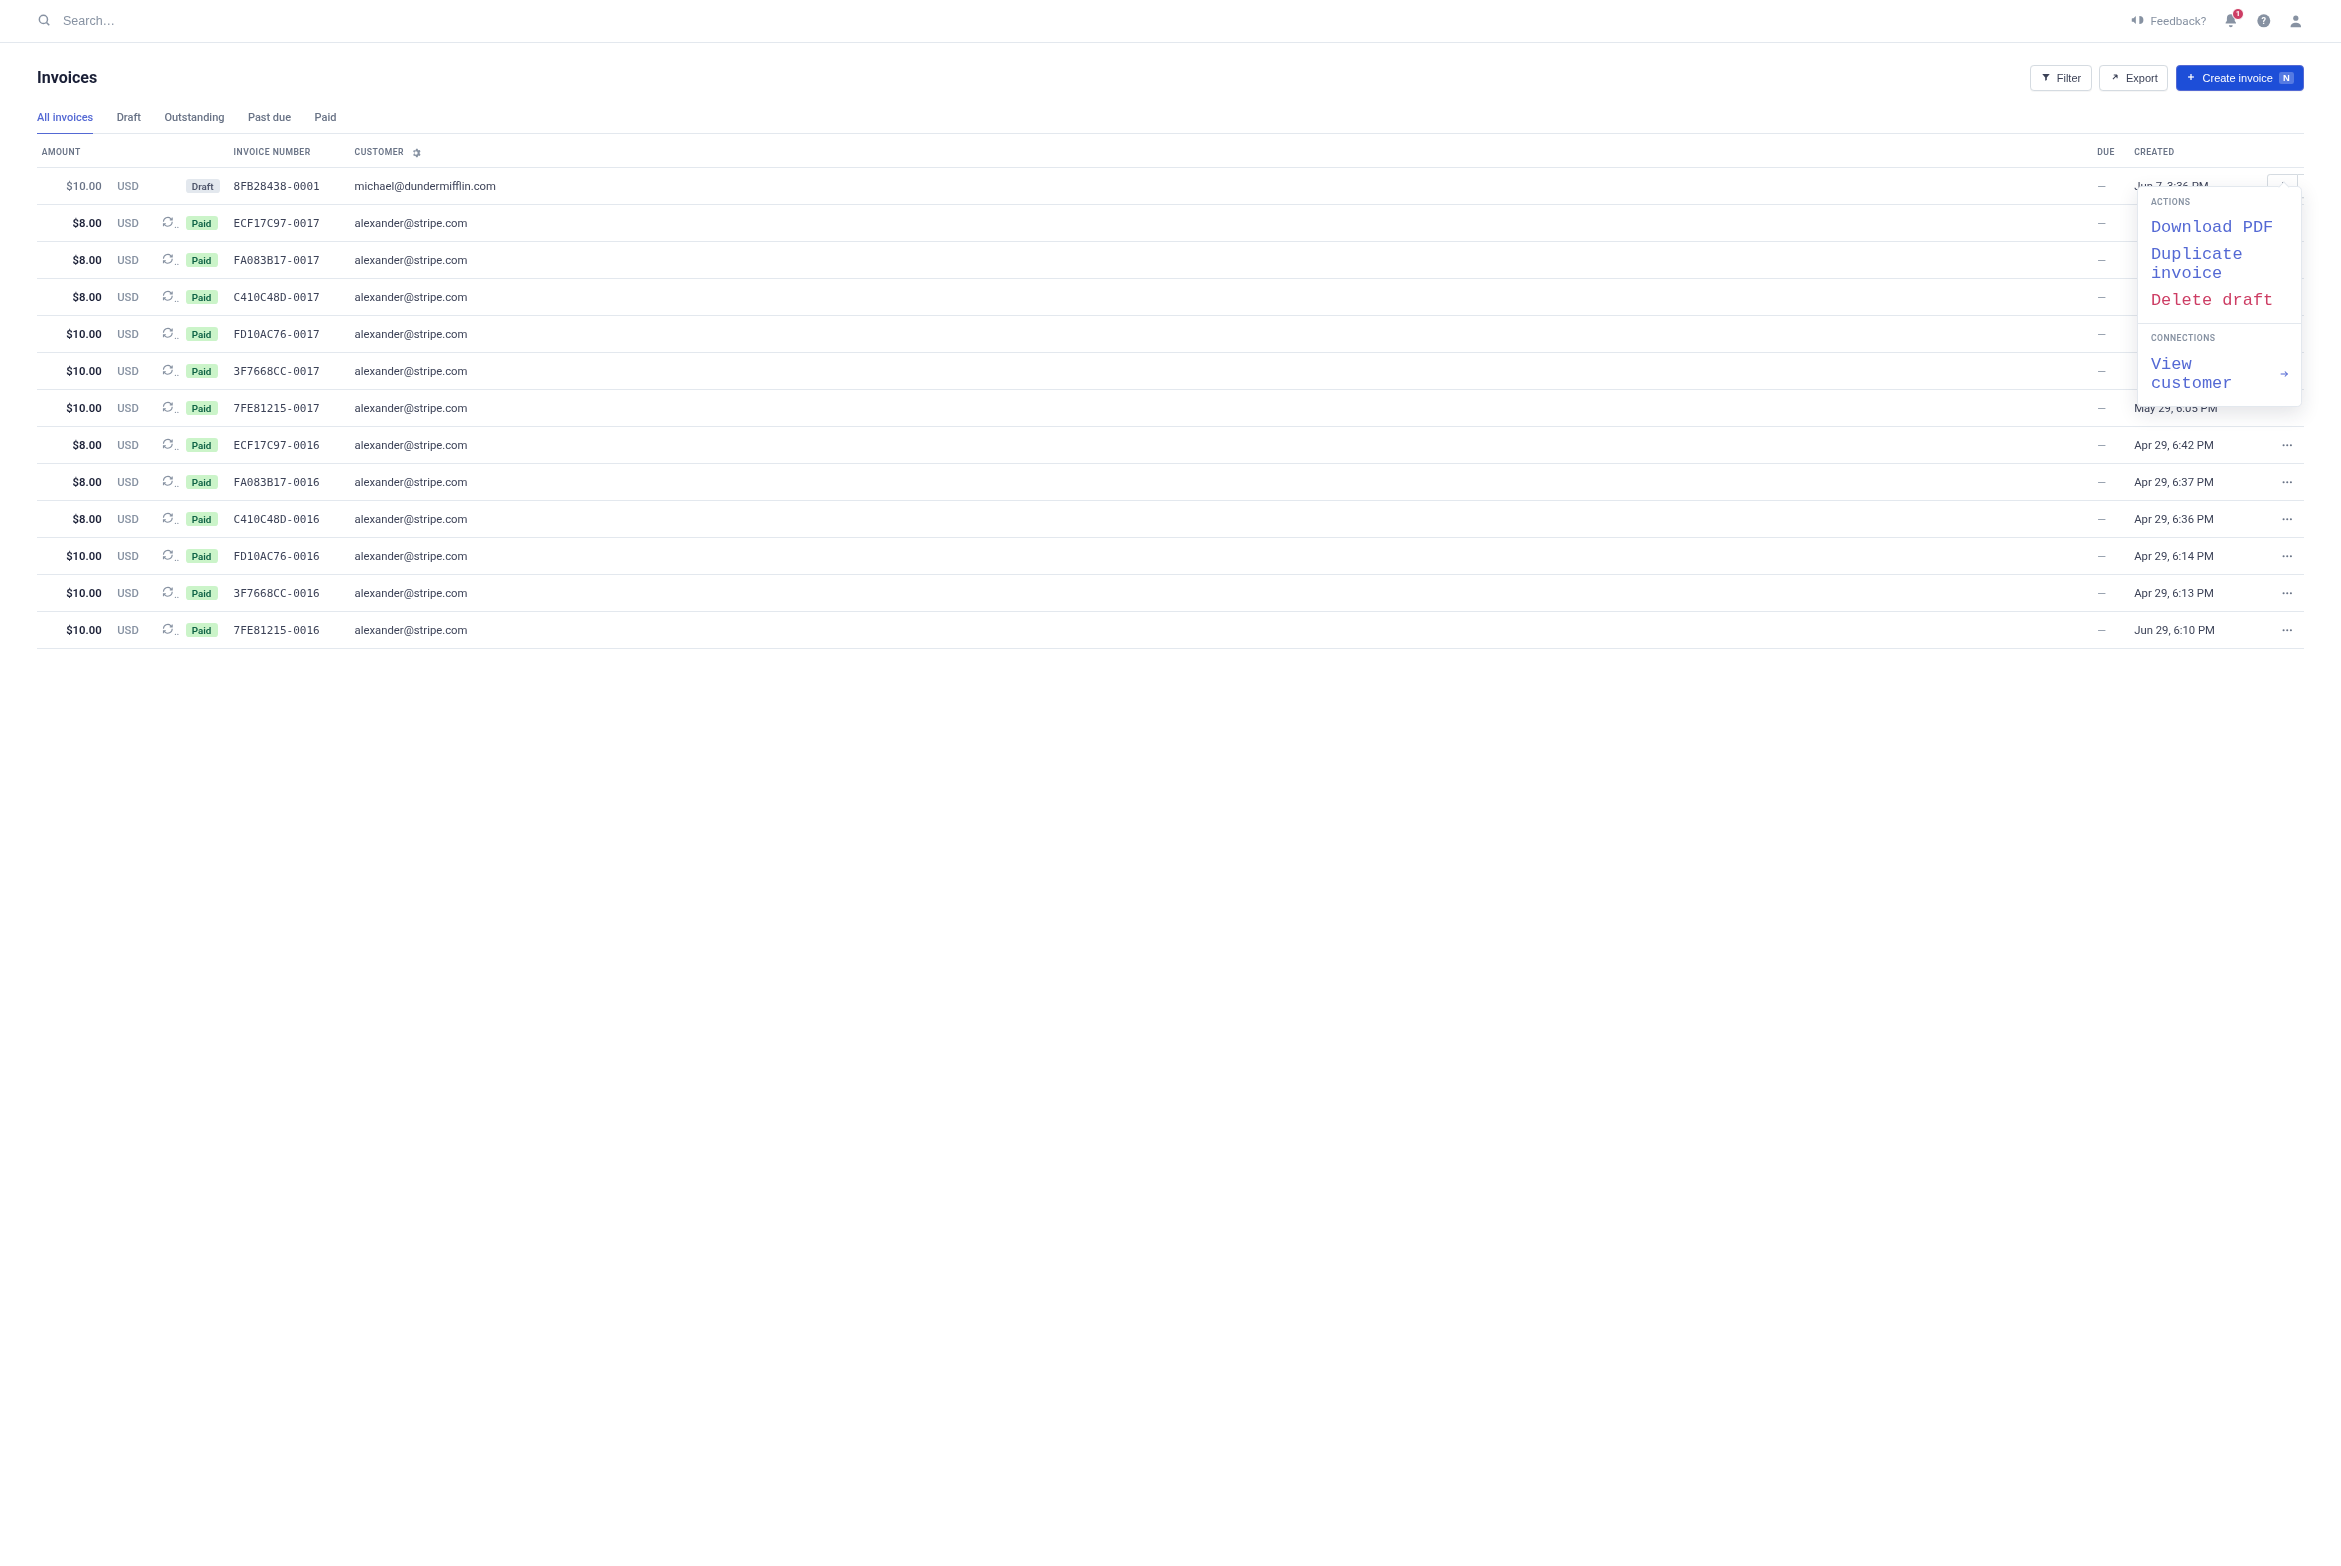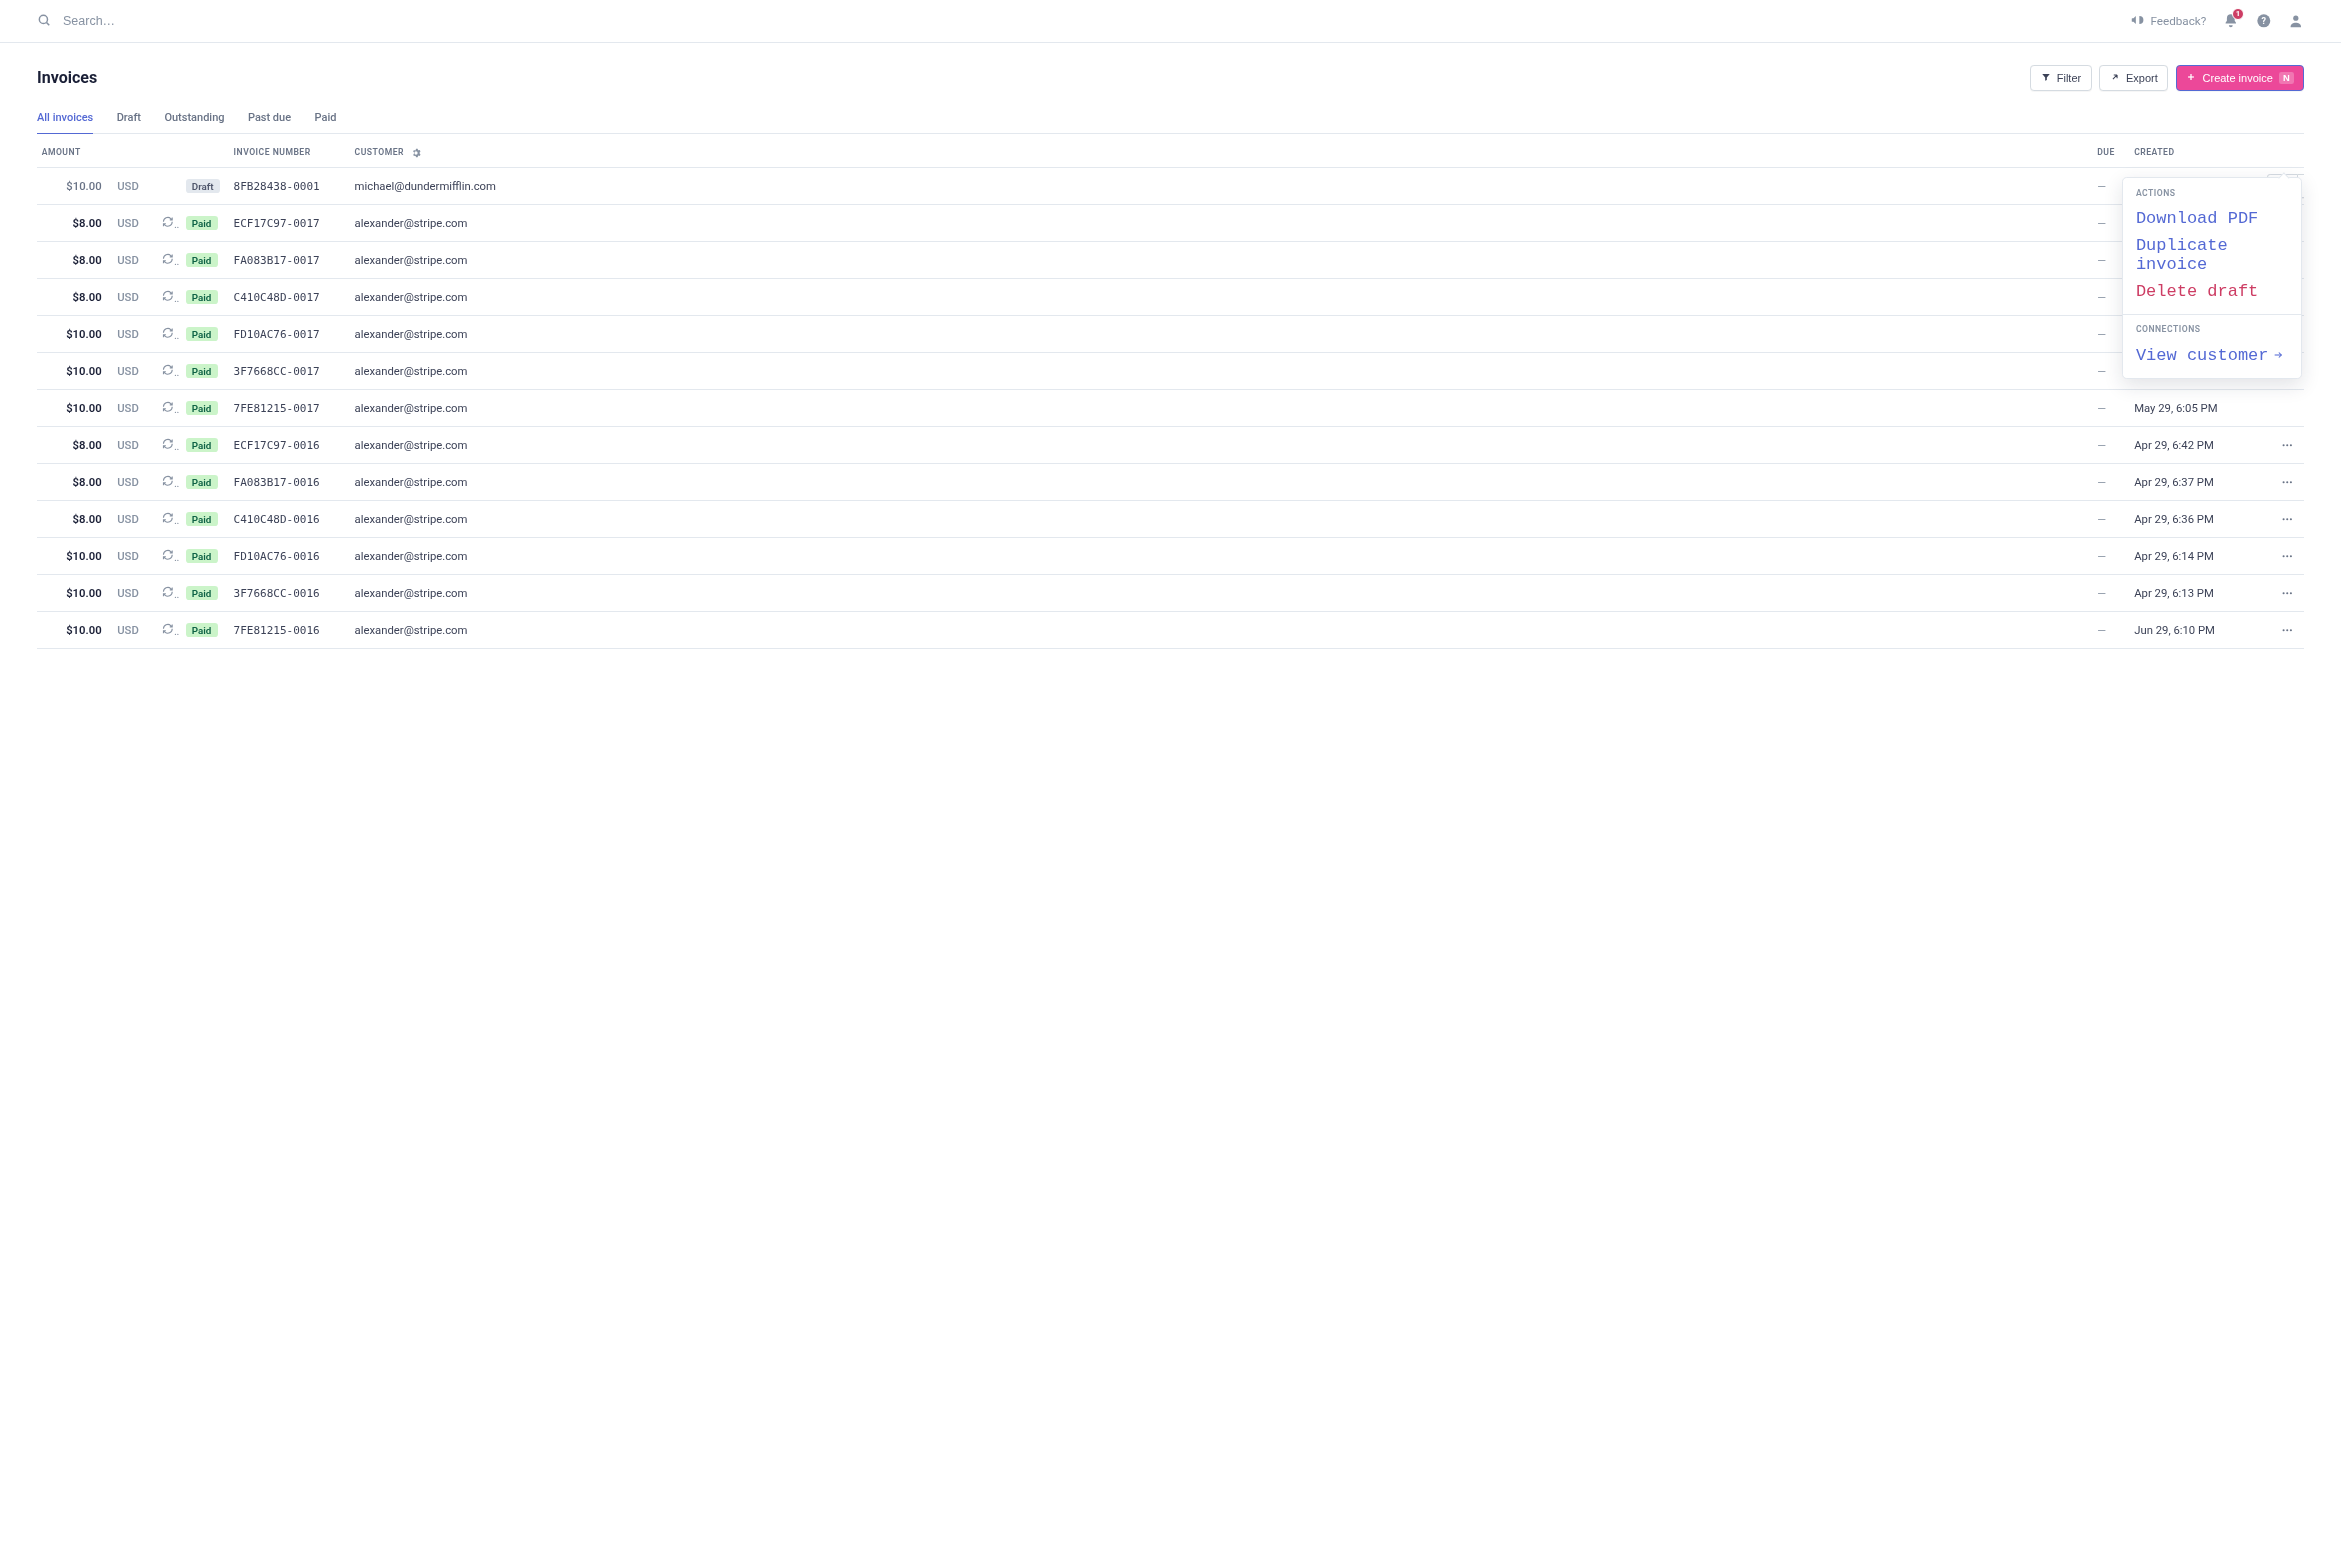--- a/index.html
+++ b/index.html
@@ -51,21 +51,21 @@
   .head-actions { display: flex; gap: 7.8px; }
   .btn {
     display: inline-flex; align-items: center; gap: 6.2px;
     border: 0.8px solid #d5dbe1; background: #fff; color: #3c4257;
     padding: 5.5px 9.4px; border-radius: 3.9px; font-size: 11px;
     font-weight: 500; cursor: pointer;
     box-shadow: 0 0.8px 0.8px rgba(0,0,0,0.04);
   }
   .btn svg { width: 10px; height: 10px; }
   .btn-primary {
-    background: #ec4899; color: #fff; border-color: #5469d4;
+    background: #1d4ed8; color: #fff; border-color: #5469d4;
   }
   .btn-primary .kbd {
     background: rgba(255,255,255,0.25); border-radius: 2.3px;
     padding: 0.8px 3.9px; font-size: 9.4px; font-weight: 600;
   }
 
   
   .tabs {
     display: flex; gap: 23.4px; border-bottom: 0.8px solid #e3e8ee;
   }
@@ -134,24 +134,24 @@
   }
   .hover-box:first-child { border-radius:3.1px 0 0 3.1px; }
   .hover-box:last-child { border-radius:0 3.1px 3.1px 0; border-left:none; }
   .hover-box svg { width:11.7px; height:11.7px; }
 
   .settings-icon { display:inline-flex; margin-left:4.7px; color:#8792a2; vertical-align:middle; }
   .settings-icon svg { width:10px; height:10px; }
 
   
   .dropdown {
-    position: absolute; top: 43px; right: 1.6px;
+    position: absolute; top: 52px; right: 1.6px;
     background:#fff; border:0.8px solid #e3e8ee; border-radius:4.7px;
     box-shadow: 0 6.2px 19px rgba(26,31,54,0.12);
-    width: 180px; z-index: 50;
+    width: 165px; z-index: 50;
   }
   .dropdown-pointer {
     position:absolute; top:-4.7px; right:14px;
     width:7.8px; height:7.8px; background:#fff;
     border-left:0.8px solid #e3e8ee; border-top:0.8px solid #e3e8ee;
     transform: rotate(45deg);
   }
   .dropdown-section { padding: 9.4px 12.5px; }
   .dropdown-header {
     font-size:8.6px; letter-spacing:0.5px; text-transform:uppercase;

